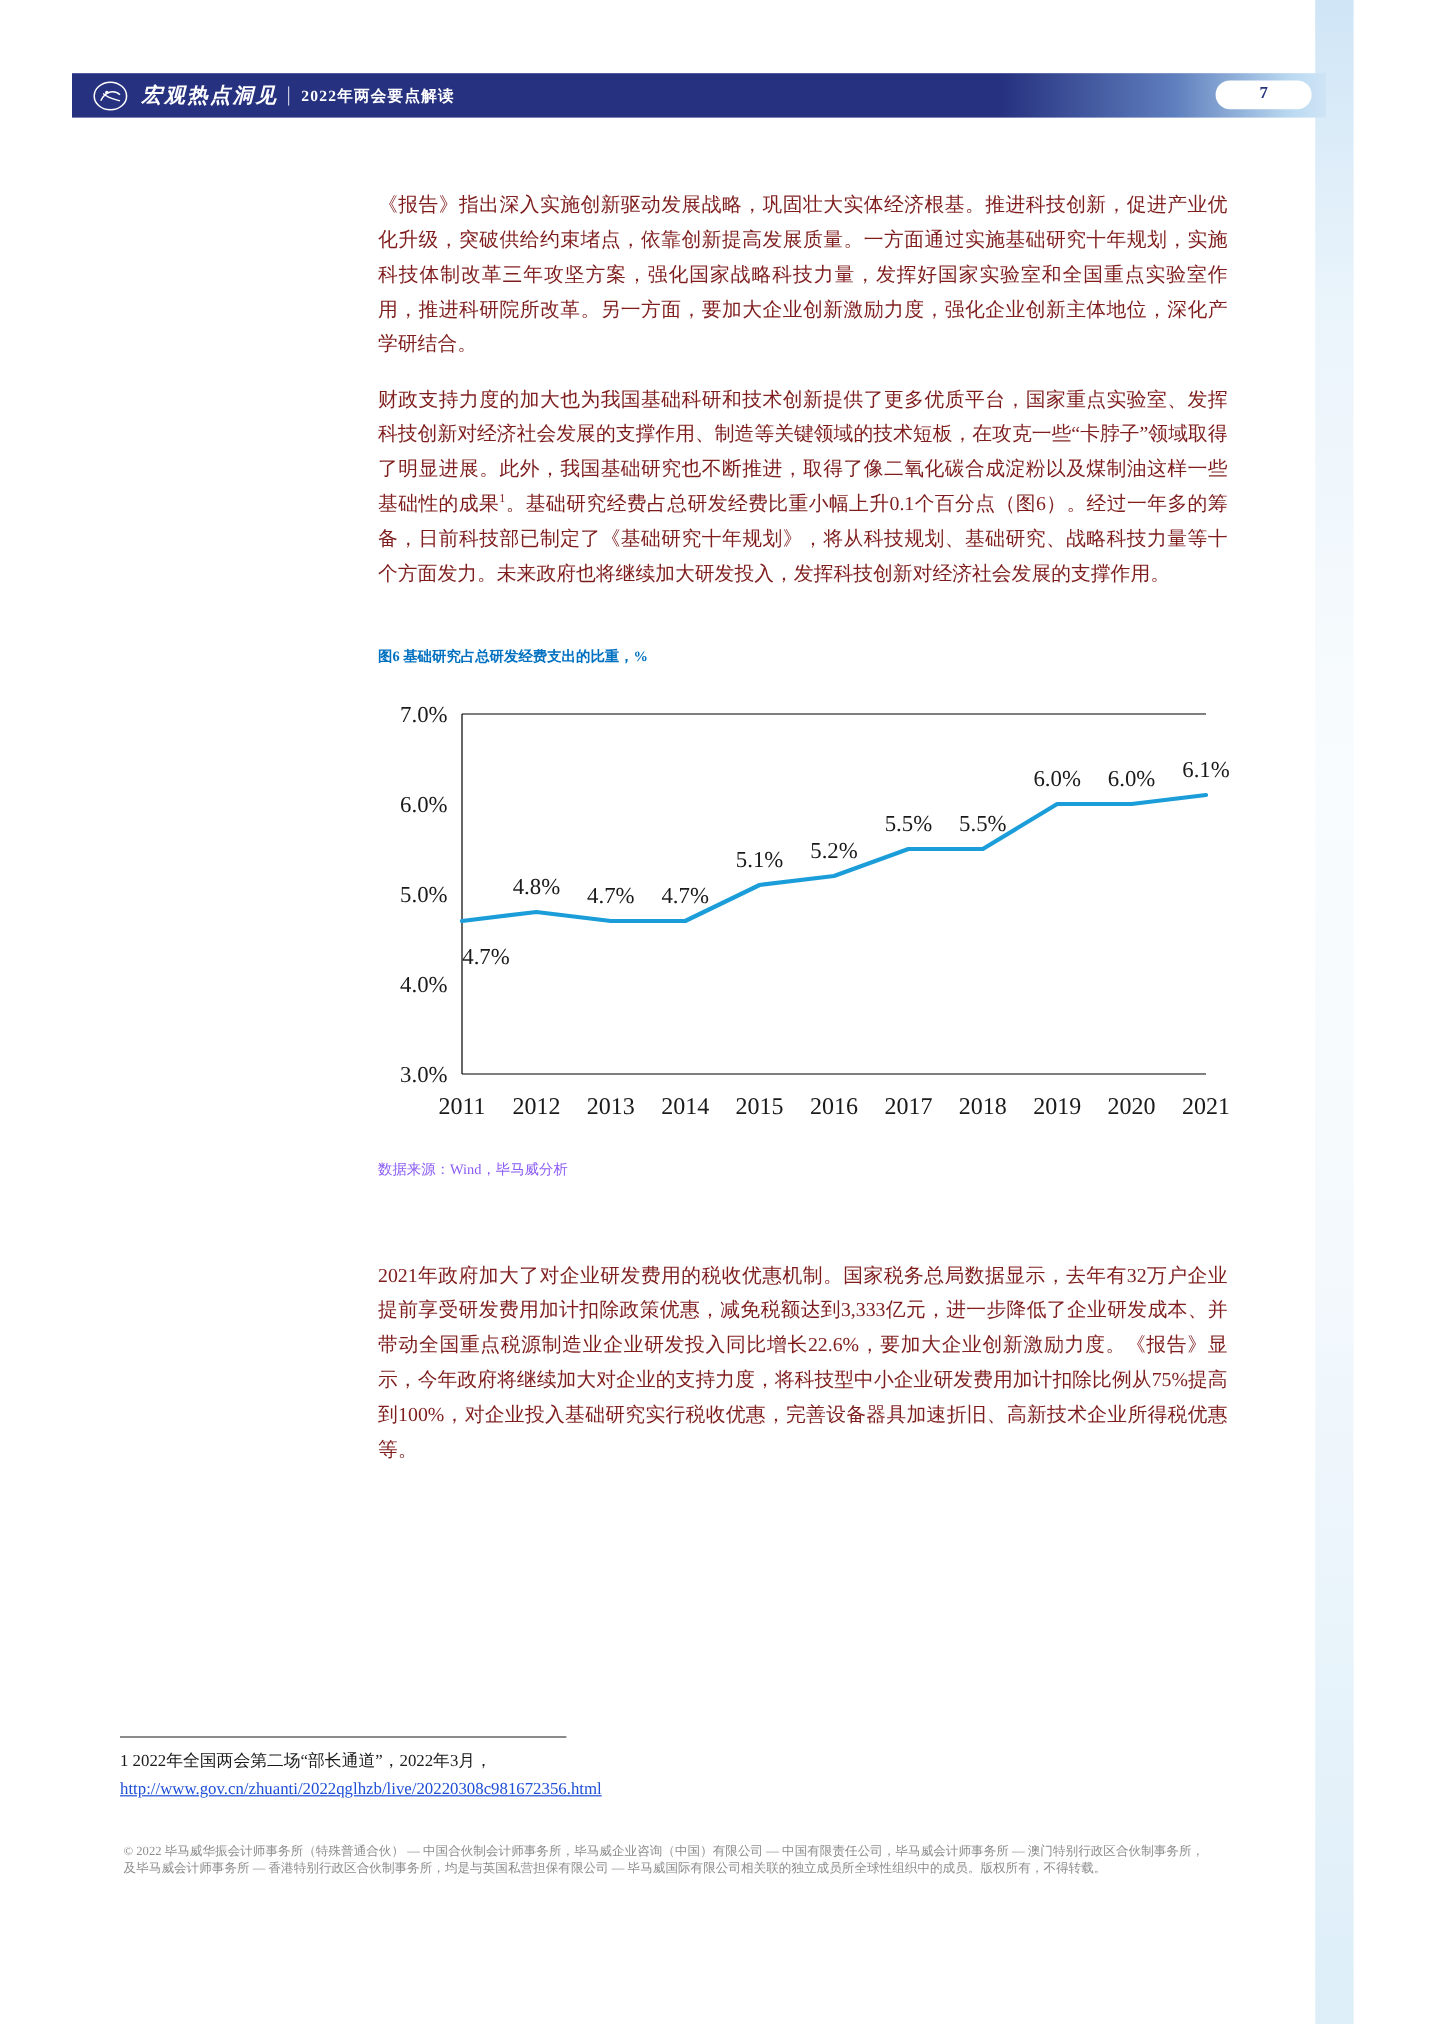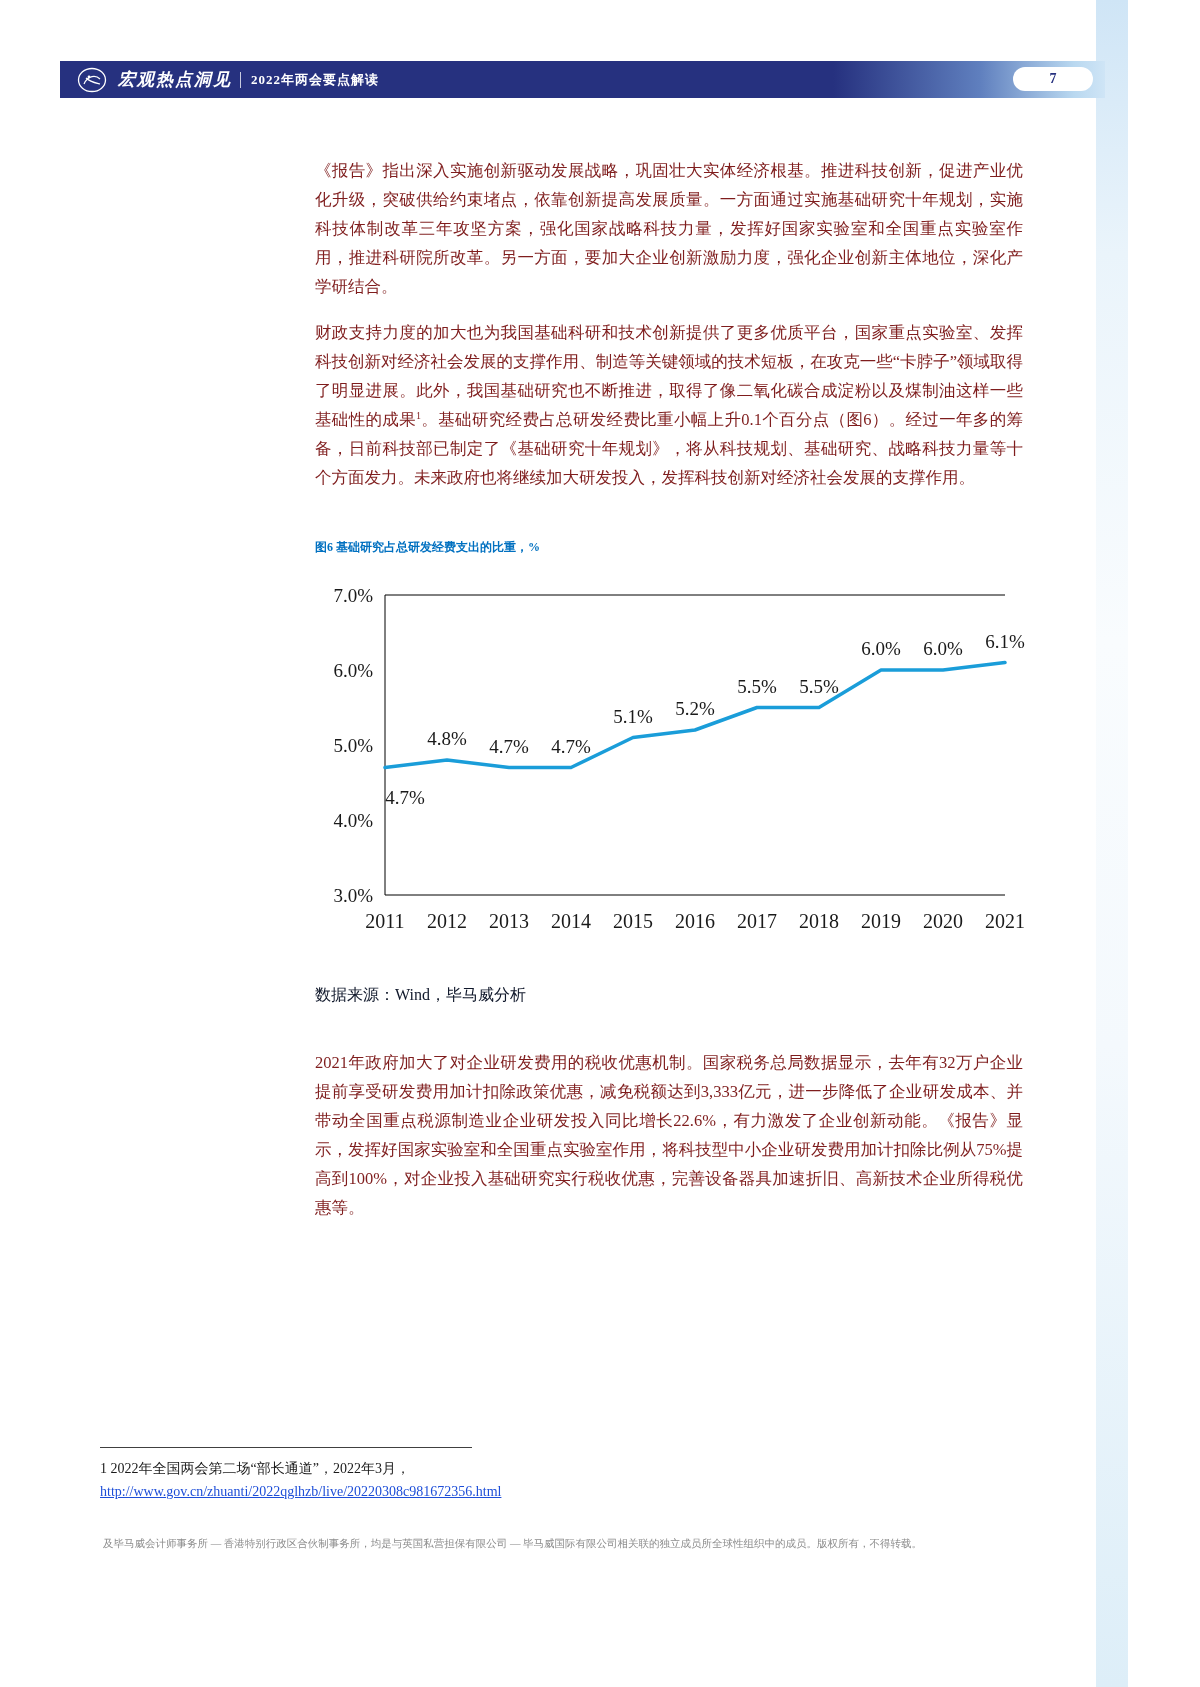--- a/index.html
+++ b/index.html
@@ -31,21 +31,21 @@
   .p1{top:156px;}
   .p2{top:318px;}
   .p3{top:1048px;}
   sup{font-size:10px;line-height:0;}
   .chart-title{
     position:absolute;left:315px;top:539px;margin:0;
     font-size:12px;font-weight:bold;color:#0070C0;white-space:nowrap;
   }
   .chart{position:absolute;left:315px;top:583px;width:700px;height:352px;text-align:center;}
   .chart svg{overflow:visible;display:block;}
-  .source{position:absolute;left:315px;top:966px;font-size:16px;color:#0f172a;margin-top:19px;}
+  .source{position:absolute;left:315px;top:966px;font-size:12px;color:#8b5cf6;}
   .footnote-rule{position:absolute;left:100px;top:1447px;width:372px;height:0;border-top:1.5px solid #404040;}
   .footnote{position:absolute;left:100px;top:1457px;width:720px;font-size:14px;line-height:23px;color:#1a1a1a;}
   .footnote a{color:#1d4ed8;text-decoration:underline;}
   .footer{position:absolute;left:103px;top:1537px;width:1005px;font-size:10.5px;line-height:14px;color:#8c8c8c;}
 </style>
 </head>
 <body>
 
 <div class="page">
 
@@ -106,25 +106,26 @@
         <text x="442" y="109.5" text-anchor="middle" font-size="19" fill="#1a1a1a">5.5%</text>
         <text x="504" y="109.5" text-anchor="middle" font-size="19" fill="#1a1a1a">5.5%</text>
         <text x="566" y="72" text-anchor="middle" font-size="19" fill="#1a1a1a">6.0%</text>
         <text x="628" y="72" text-anchor="middle" font-size="19" fill="#1a1a1a">6.0%</text>
         <text x="690" y="64.50000000000003" text-anchor="middle" font-size="19" fill="#1a1a1a">6.1%</text>
       </svg>
   </div>
 
   <div class="source">数据来源：Wind，毕马威分析</div>
 
-  <p class="body p3">2021年政府加大了对企业研发费用的税收优惠机制。国家税务总局数据显示，去年有32万户企业提前享受研发费用加计扣除政策优惠，减免税额达到3,333亿元，进一步降低了企业研发成本、并带动全国重点税源制造业企业研发投入同比增长22.6%，有力激发了企业创新动能。《报告》显示，发挥好国家实验室和全国重点实验室作用，将科技型中小企业研发费用加计扣除比例从75%提高到100%，对企业投入基础研究实行税收优惠，完善设备器具加速折旧、高新技术企业所得税优惠等。</p>
+  <p class="body p3">2021年政府加大了对企业研发费用的税收优惠机制。国家税务总局数据显示，去年有32万户企业提前享受研发费用加计扣除政策优惠，减免税额达到3,333亿元，进一步降低了企业研发成本、并带动全国重点税源制造业企业研发投入同比增长22.6%，要加大企业创新激励力度。《报告》显示，今年政府将继续加大对企业的支持力度，将科技型中小企业研发费用加计扣除比例从75%提高到100%，对企业投入基础研究实行税收优惠，完善设备器具加速折旧、高新技术企业所得税优惠等。</p>
 
   <div class="footnote-rule"></div>
   <div class="footnote">
     <div>1 2022年全国两会第二场“部长通道”，2022年3月，</div>
     <a href="#">http://www.gov.cn/zhuanti/2022qglhzb/live/20220308c981672356.html</a>
   </div>
 
   <footer class="footer">
+    <div>© 2022 毕马威华振会计师事务所（特殊普通合伙） — 中国合伙制会计师事务所，毕马威企业咨询（中国）有限公司 — 中国有限责任公司，毕马威会计师事务所 — 澳门特别行政区合伙制事务所，</div>
     <div>及毕马威会计师事务所 — 香港特别行政区合伙制事务所，均是与英国私营担保有限公司 — 毕马威国际有限公司相关联的独立成员所全球性组织中的成员。版权所有，不得转载。</div>
   </footer>
 
 </div>
 
 </body></html>

